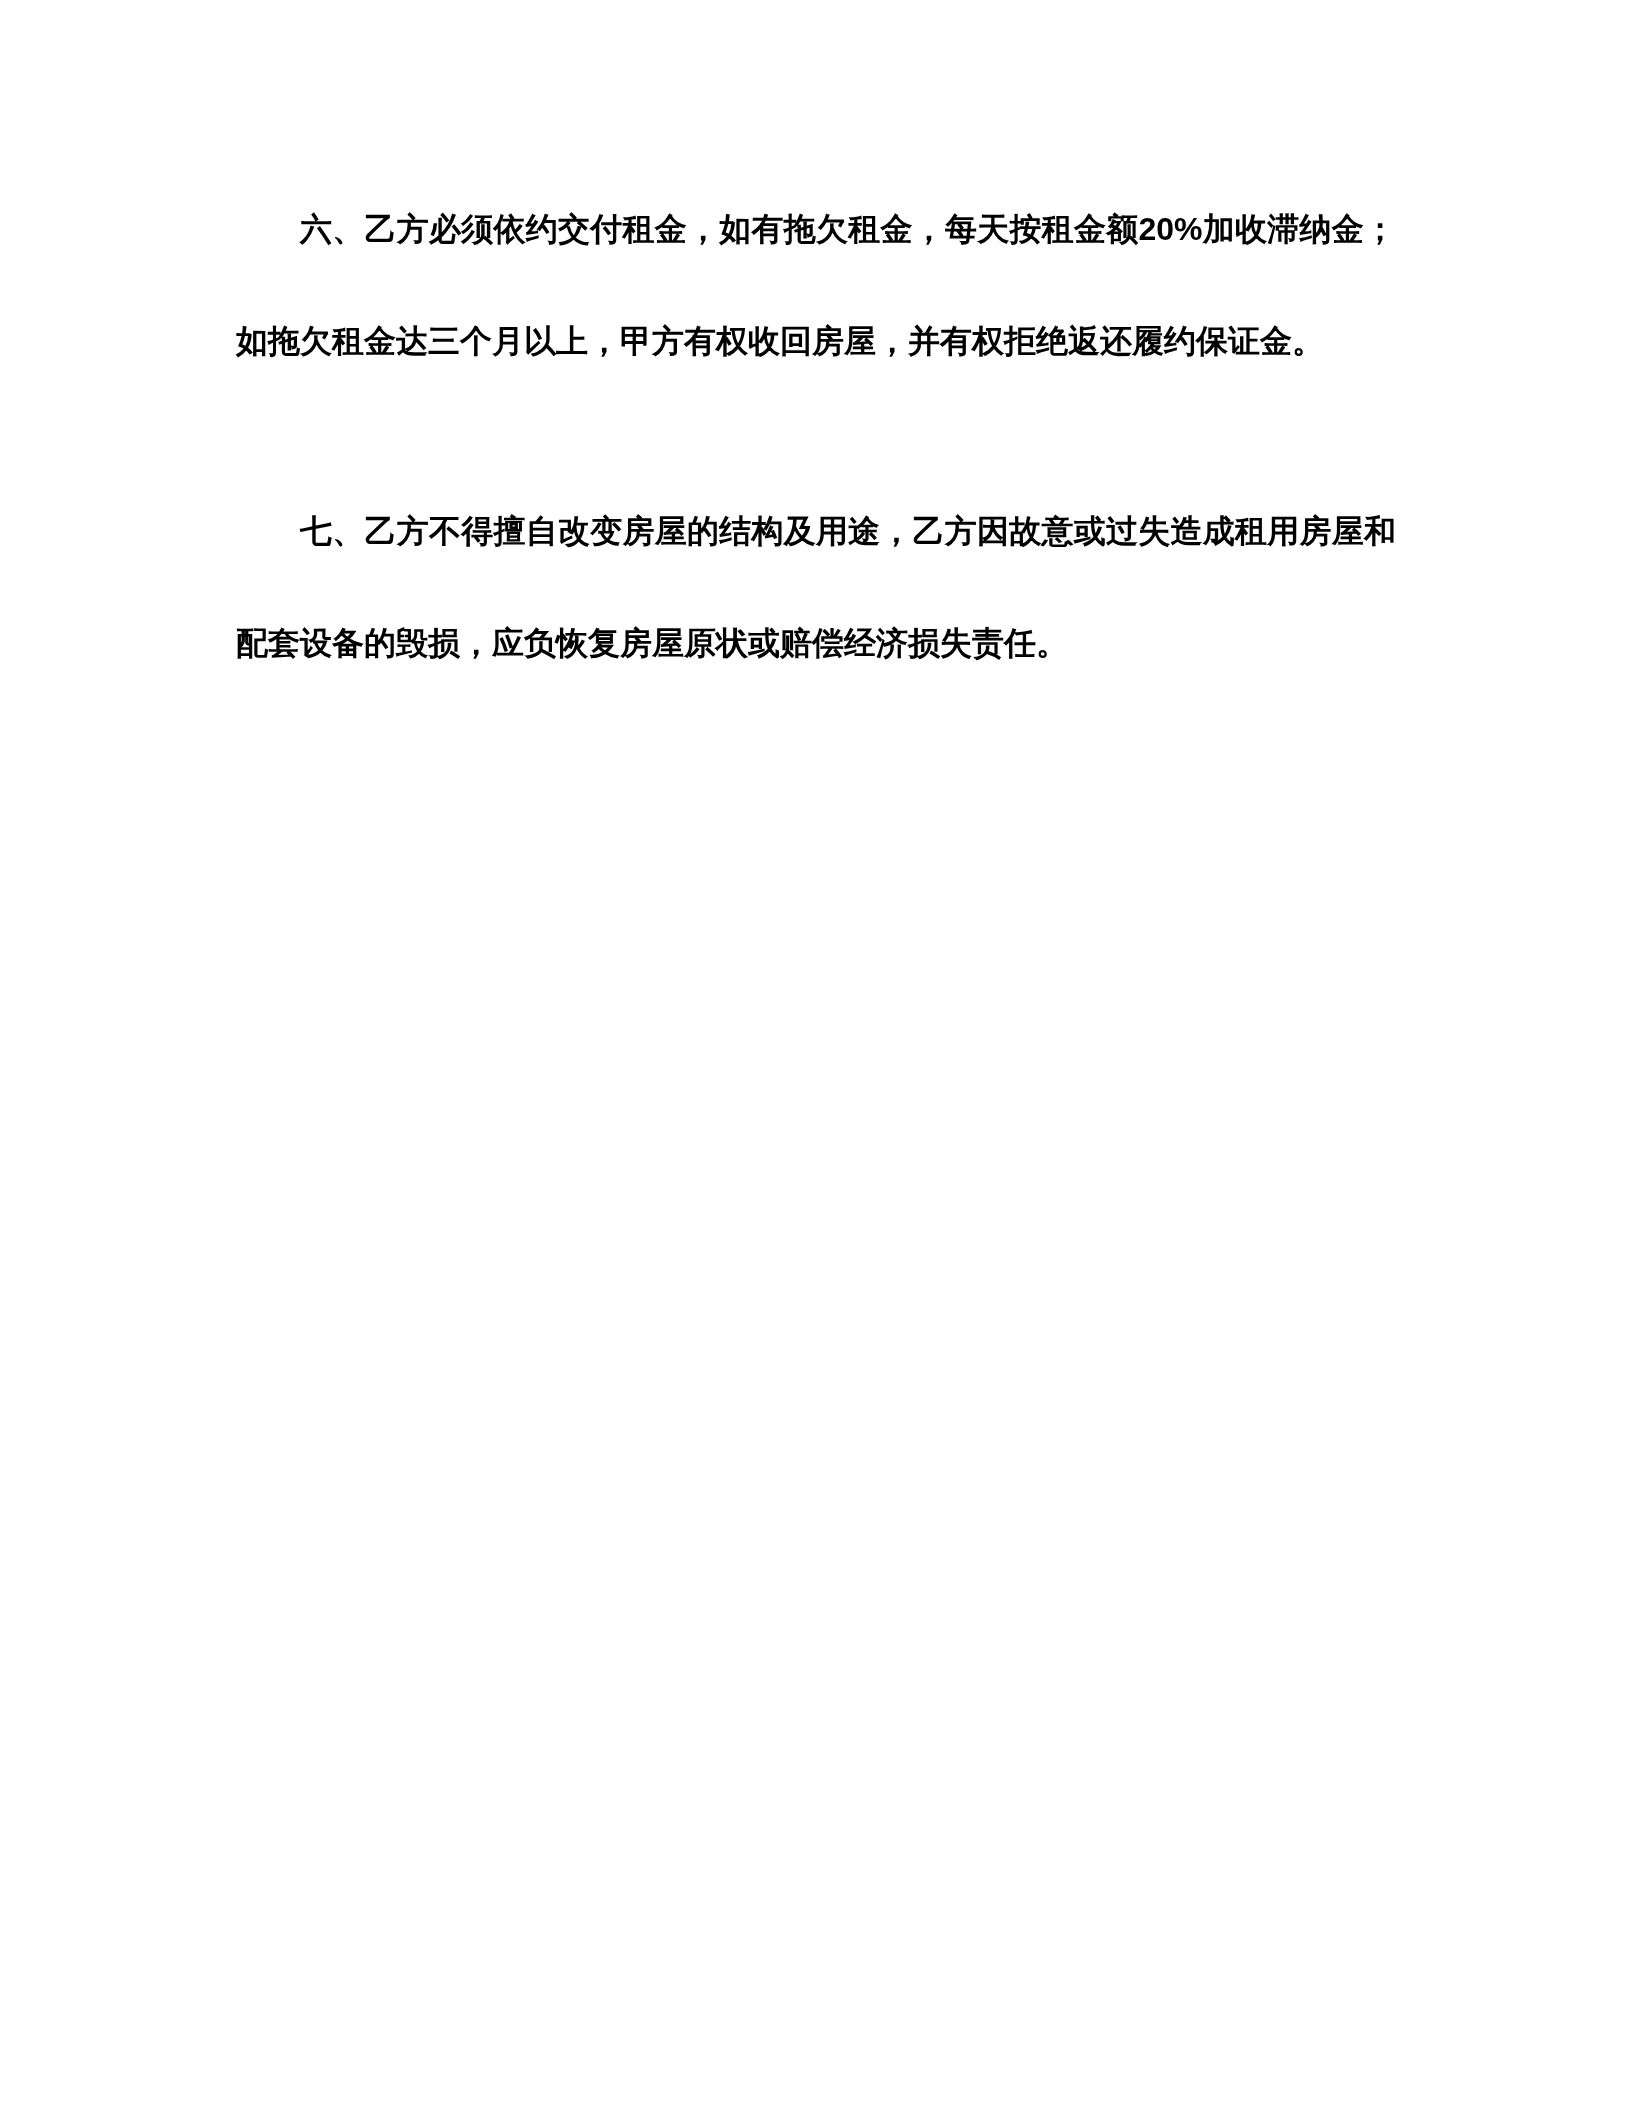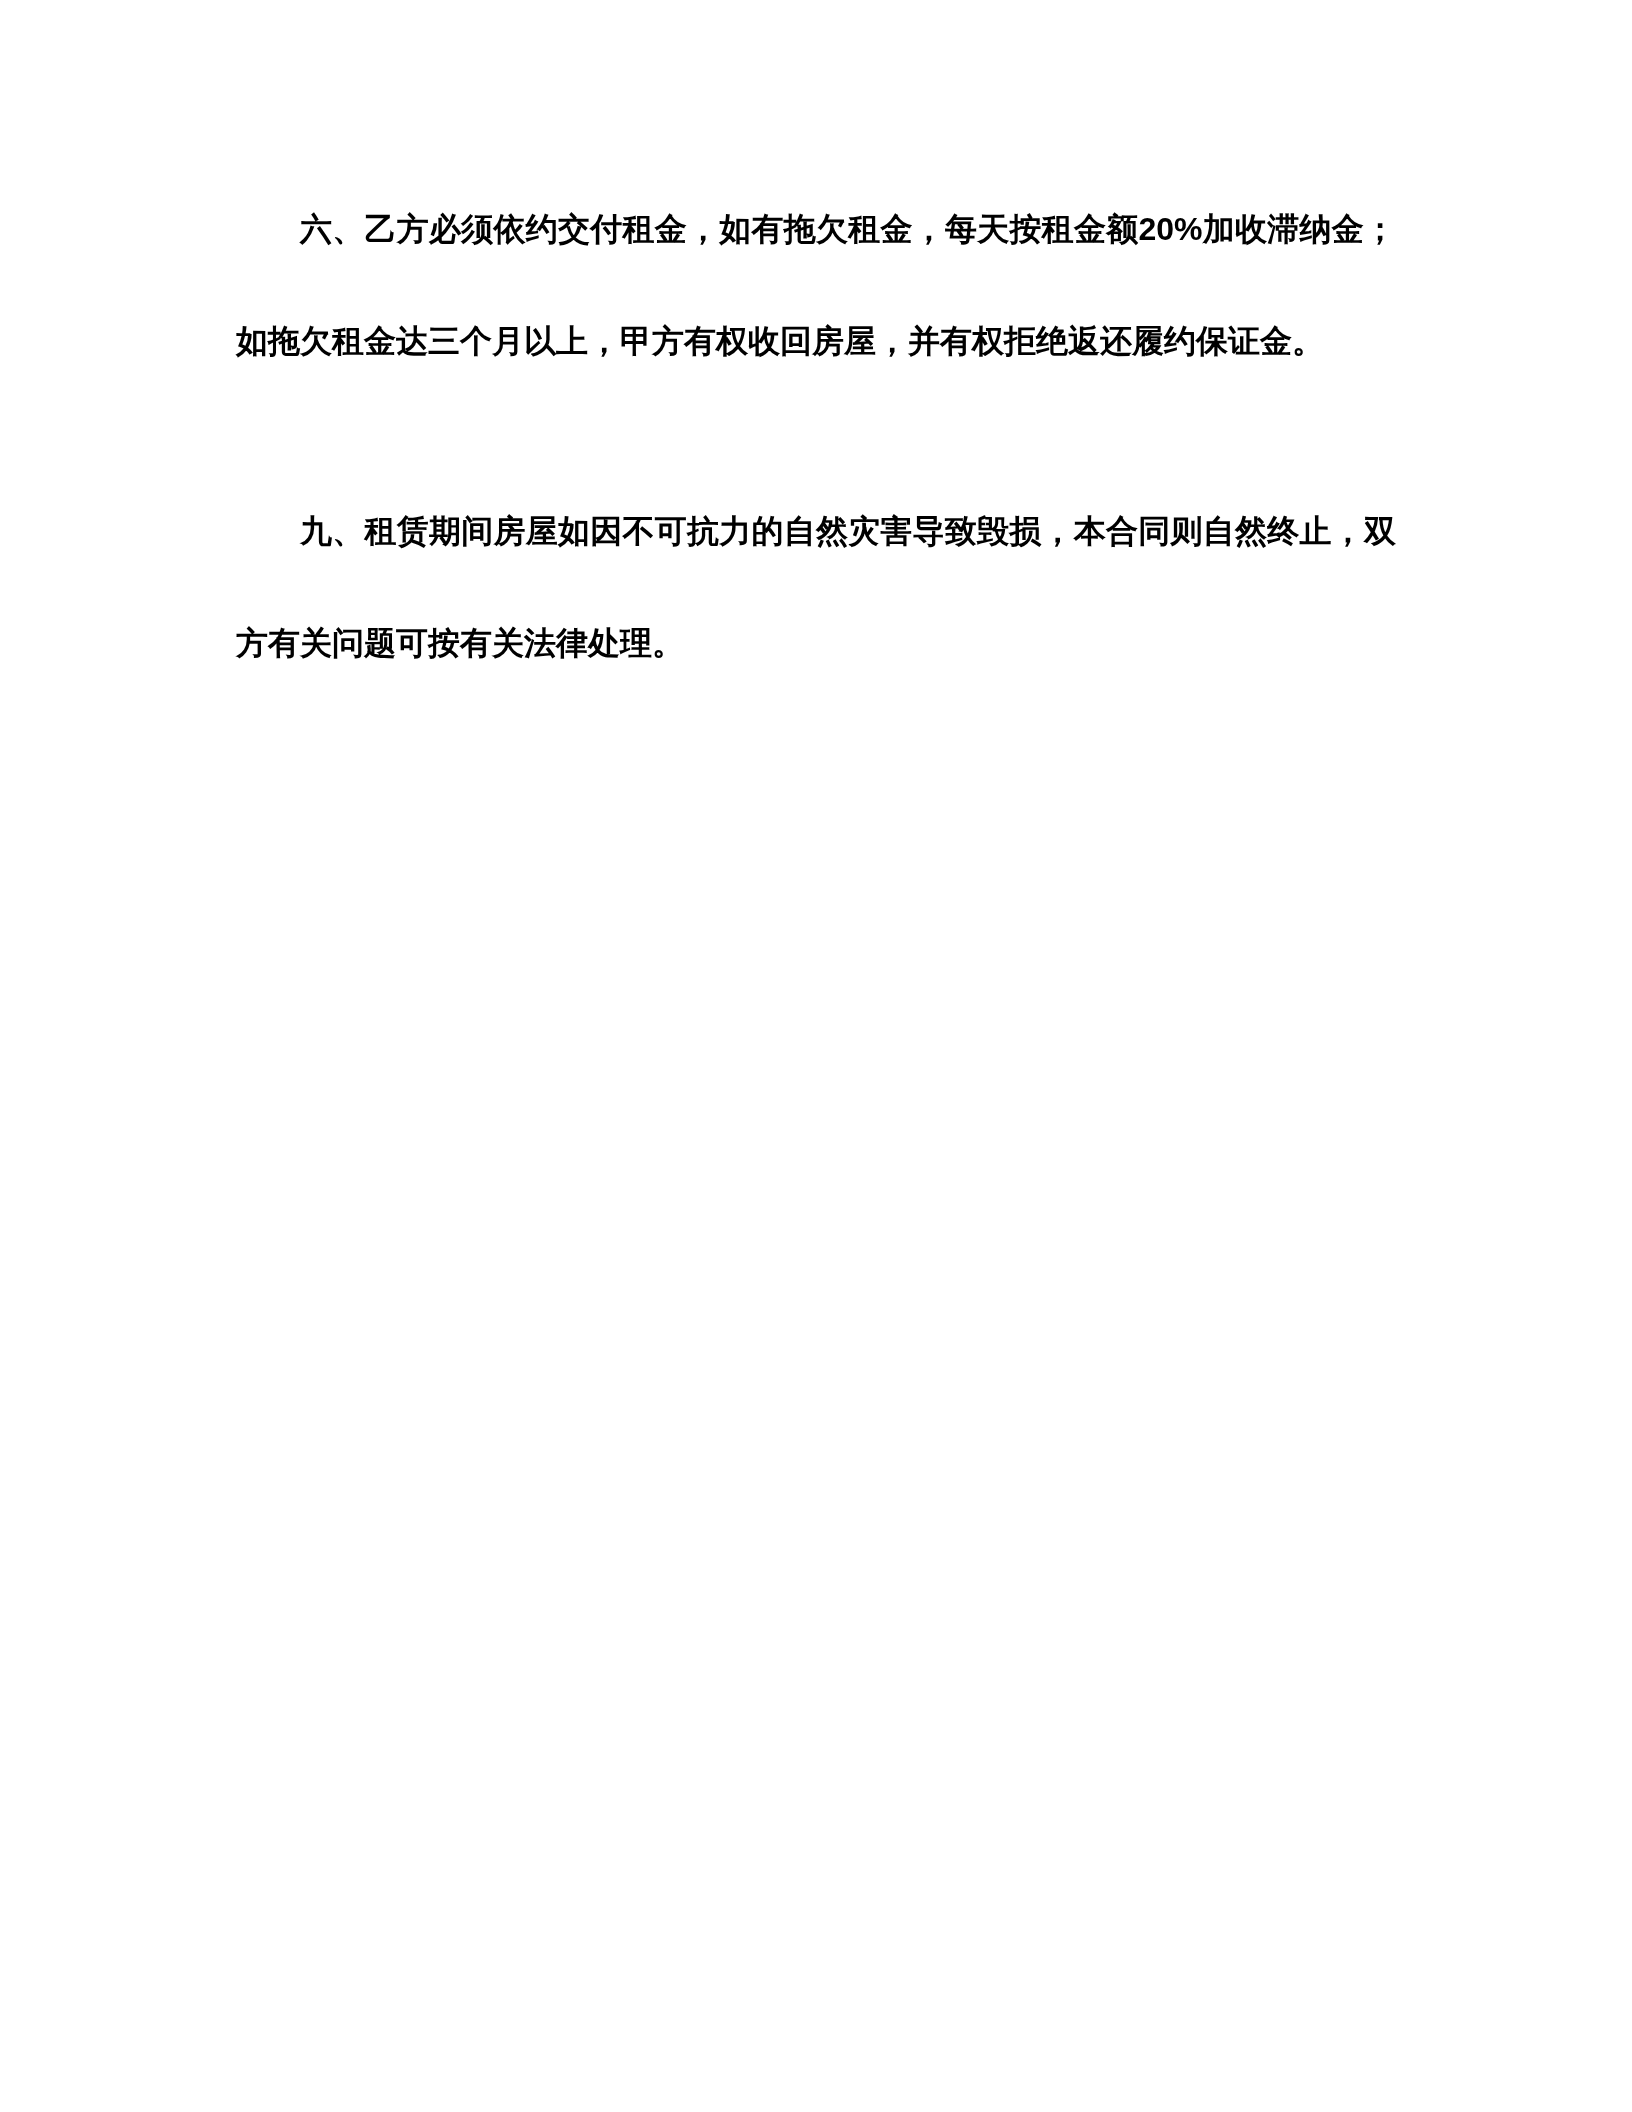--- a/index.html
+++ b/index.html
@@ -33,15 +33,15 @@
     word-break: break-all;
     overflow-wrap: break-word;
   }
 </style>
 </head>
 <body>
 
 <div class="page">
   <div class="doc-body">
     <p class="clause">六、乙方必须依约交付租金，如有拖欠租金，每天按租金额20%加收滞纳金；如拖欠租金达三个月以上，甲方有权收回房屋，并有权拒绝返还履约保证金。</p>
-    <p class="clause">九、租赁期间房屋如因不可抗力的自然灾害导致毁损，本合同则自然终止，双方有关问题可按有关法律处理。</p>
+    <p class="clause">七、乙方不得擅自改变房屋的结构及用途，乙方因故意或过失造成租用房屋和配套设备的毁损，应负恢复房屋原状或赔偿经济损失责任。</p>
   </div>
 </div>
 
 </body></html>

